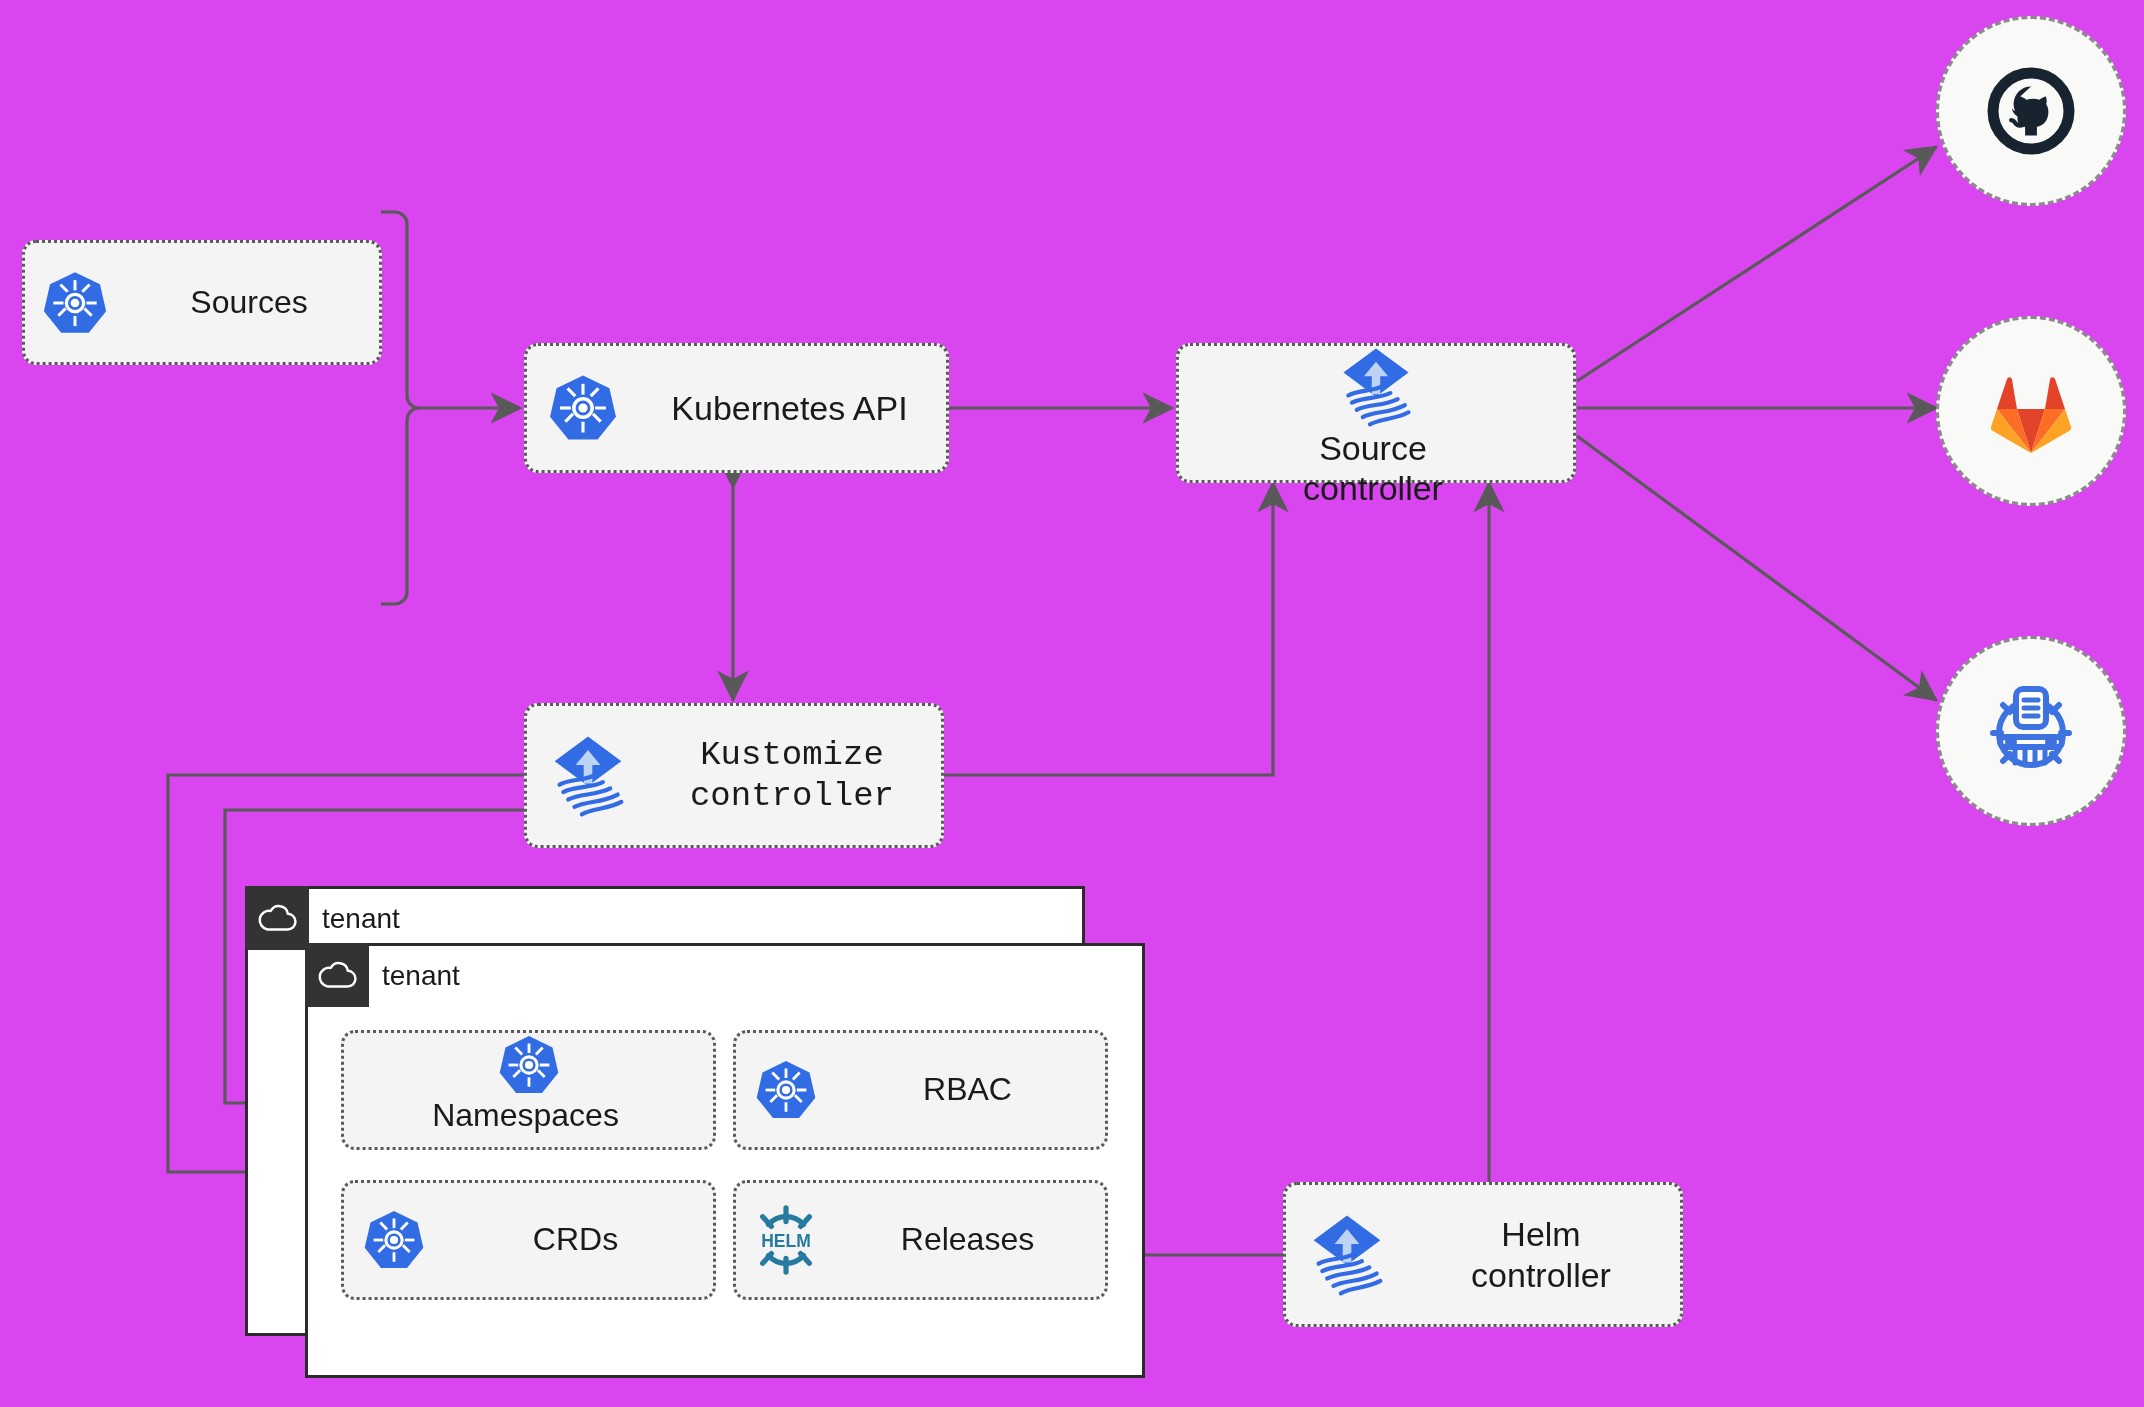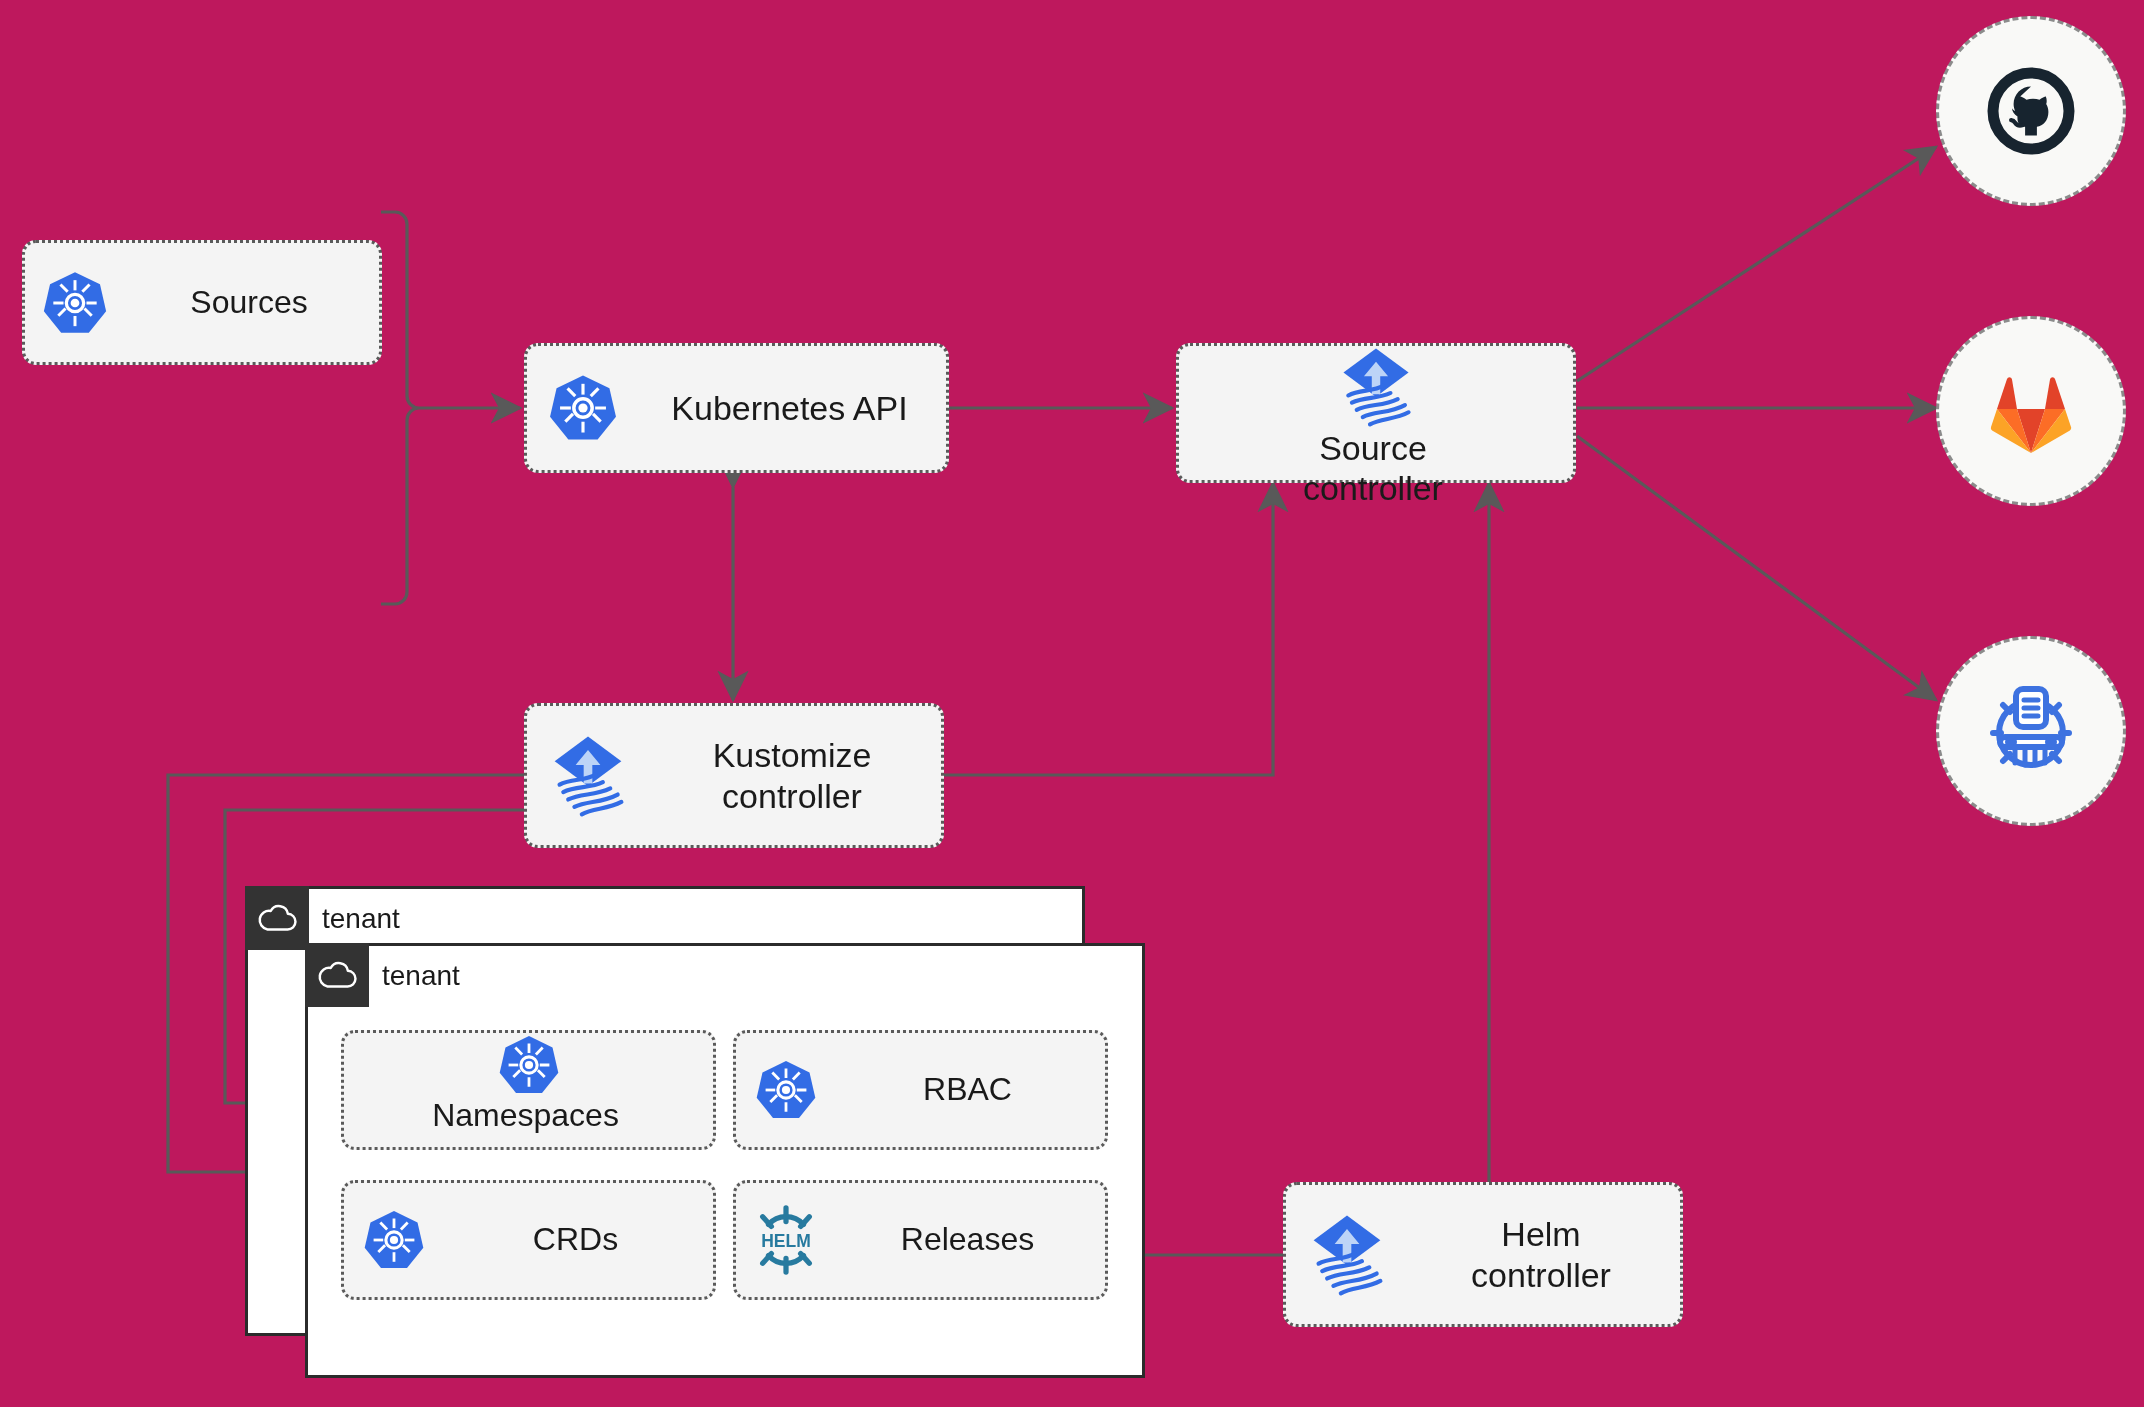--- a/index.html
+++ b/index.html
@@ -5,21 +5,21 @@
   * { box-sizing: border-box; margin: 0; padding: 0; }
   html, body {
     width: 2144px; height: 1407px;
     background: #ffffff;
     font-family: "Liberation Sans", sans-serif;
     overflow: hidden;
   }
   #stage {
     position: relative;
     width: 2144px; height: 1407px;
-    background: #be185d;
+    background: #d946ef;
   }
   svg.edges {
     position: absolute; left: 0; top: 0;
     width: 2144px; height: 1407px;
     pointer-events: none;
   }
   
   .node {
     position: absolute;
     background: #f4f4f4;
@@ -172,21 +172,21 @@
         <path d="M32 13 L42 25 L35.5 25 L35.5 40 L28.5 40 L28.5 25 L22 25 Z" fill="#bdd4f7"></path>
         <g stroke="#326ce5" stroke-width="3.4" fill="none" stroke-linecap="round">
           <path d="M9 41 C18 36, 30 38, 38 33"></path>
           <path d="M12 47 C22 42, 34 44, 44 39"></path>
           <path d="M16 53 C26 48, 38 50, 50 44"></path>
           <path d="M21 59 C31 54, 43 56, 56 49"></path>
           <path d="M27 65 C36 60, 48 61, 59 55"></path>
         </g>
       </svg>
     </span>
-    <span class="label" style="font-size:34px;">Kustomize
+    <span class="label" style="font-size:34px;font-family:Liberation Mono, monospace;">Kustomize
 controller</span>
   </div>
 
   <div class="node" style="left:1283px; top:1182px; width:400px; height:145px;">
     <span class="icon" style="width:122px;">
       <svg width="80" height="84" viewBox="0 0 64 68">
         <path d="M32 2 L59 22 L32 42 L5 22 Z" fill="#326ce5"></path>
         <path d="M32 13 L42 25 L35.5 25 L35.5 40 L28.5 40 L28.5 25 L22 25 Z" fill="#bdd4f7"></path>
         <g stroke="#326ce5" stroke-width="3.4" fill="none" stroke-linecap="round">
           <path d="M9 41 C18 36, 30 38, 38 33"></path>

